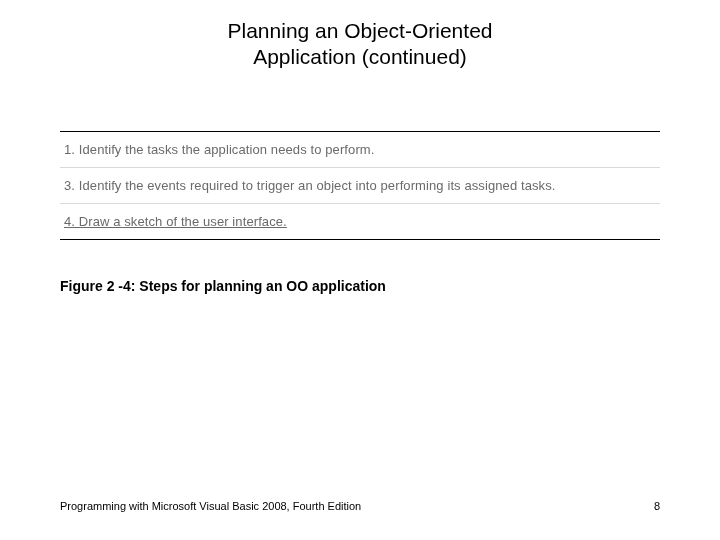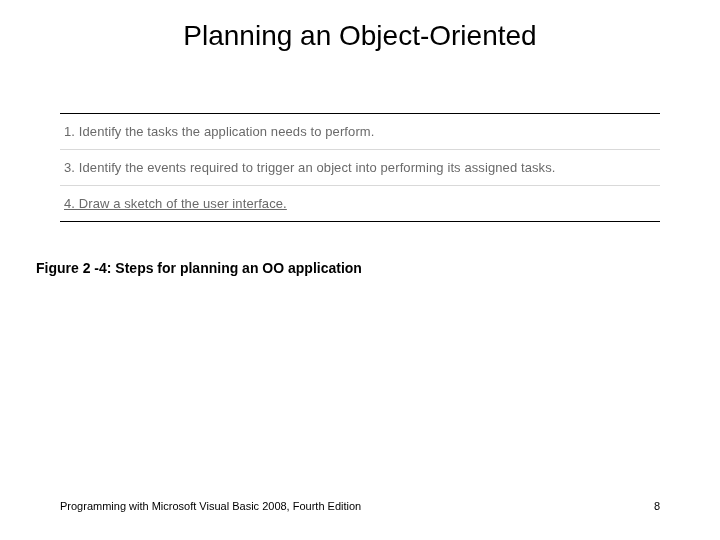--- a/index.html
+++ b/index.html
@@ -6,21 +6,21 @@
   body {
     width: 720px;
     height: 540px;
     background: #fff;
     font-family: Arial, Helvetica, sans-serif;
     position: relative;
     overflow: hidden;
   }
   .title {
     text-align: center;
-    font-size: 28px;
+    font-size: 21px;
     font-weight: 400;
     color: #000;
     padding-top: 18px;
     line-height: 1.25;
   }
   .figure-box {
     margin: 60px 60px 0 60px;
   }
   .steps {
     border-top: 1.5px solid #000;
@@ -31,21 +31,21 @@
     color: #6a6a6a;
     padding: 10px 4px 10px 4px;
     border-bottom: 1px solid #d9d9d9;
     letter-spacing: 0.1px;
   }
   .steps li:last-child {
     border-bottom: 1.5px solid #000;
     text-decoration: underline;
   }
   .caption {
-    margin: 38px 0 0 36px;
+    margin: 38px 0 0 60px;
     font-size: 14px;
     font-weight: bold;
     color: #000;
   }
   .footer {
     position: absolute;
     bottom: 28px;
     left: 60px;
     right: 60px;
     display: flex;
@@ -53,20 +53,21 @@
     align-items: baseline;
     font-size: 11px;
     color: #000;
   }
 </style>
 </head>
 <body>
 
 <h1 class="title">
   <span>Planning an Object-Oriented</span><br>
+  <span>Application (continued)</span>
 </h1>
 
 <div class="figure-box">
   <ol class="steps">
     <li>1. Identify the tasks the application needs to perform.</li>
     <li>3. Identify the events required to trigger an object into performing its assigned tasks.</li>
     <li>4. Draw a sketch of the user interface.</li>
   </ol>
 </div>
 

